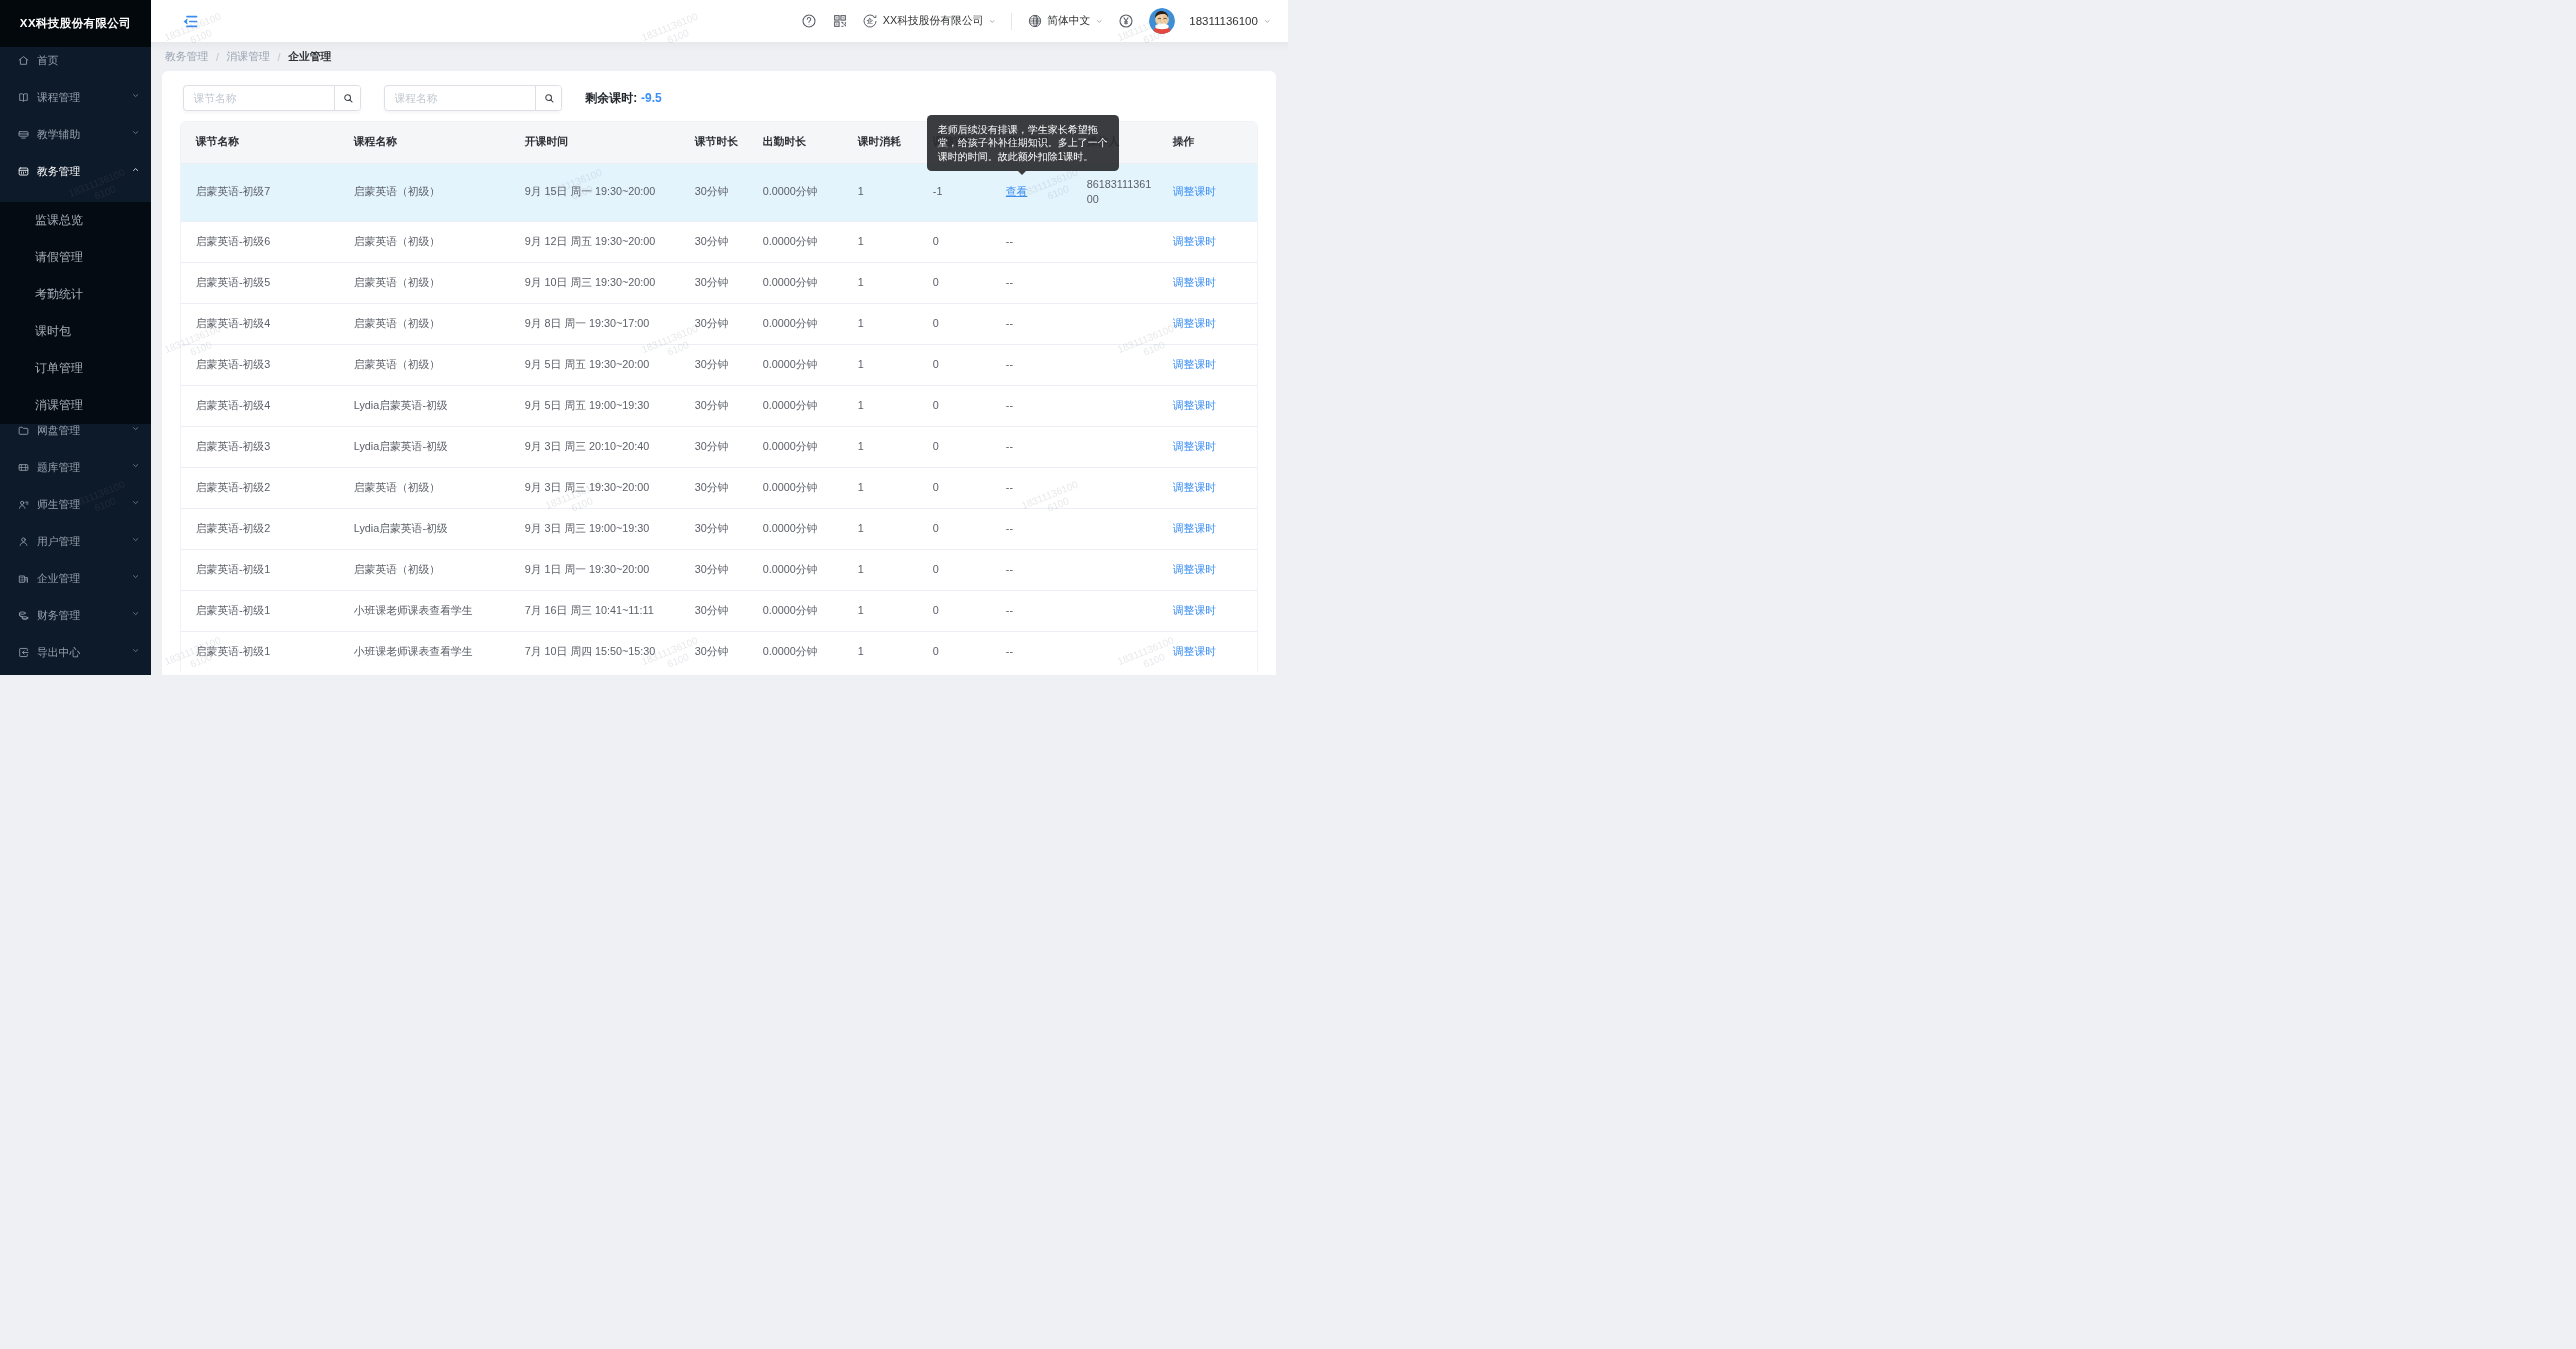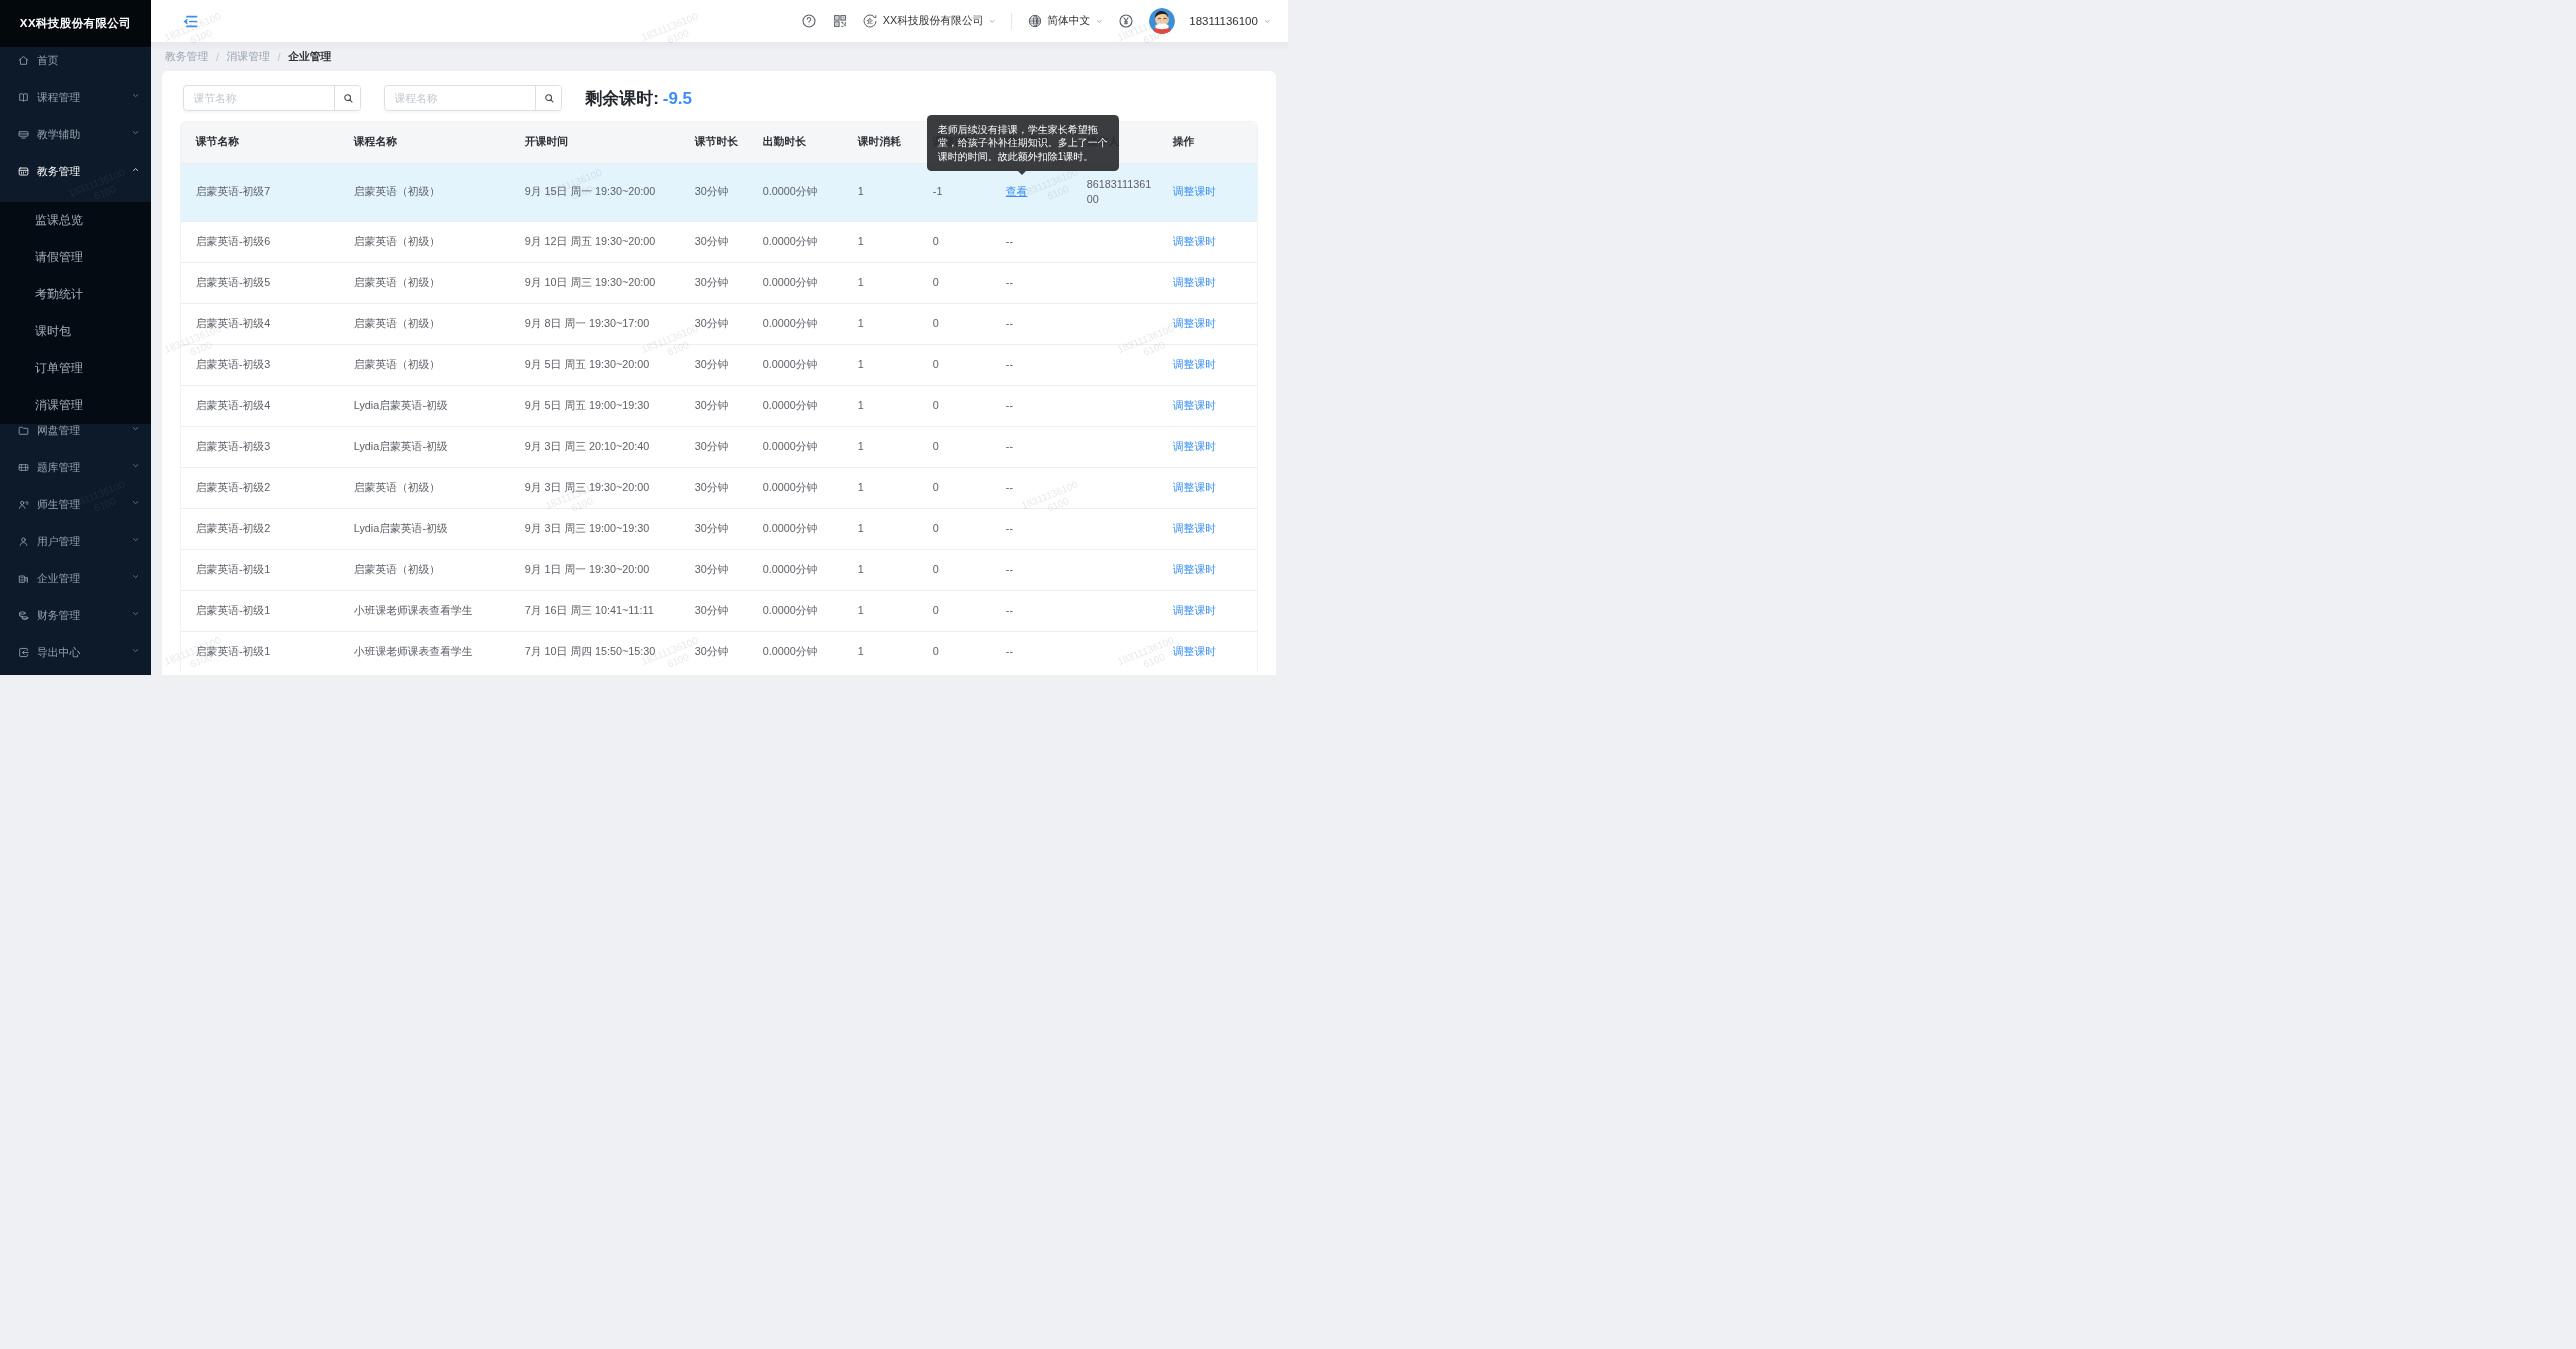--- a/index.html
+++ b/index.html
@@ -58,21 +58,21 @@
   
   .filter-row { display:flex; align-items:center; margin-bottom:10px; padding-left:3.1px; }
   .search-group {
     display:flex; width:178px; height:26px; border:0.8px solid #dcdfe6; border-radius:3.8px;
     background:#fff; box-shadow:0 1.5px 3.1px rgba(0,0,0,.04); overflow:hidden; margin-right:23px;
   }
   .search-group input { flex:1; min-width:0; border:none; outline:none; padding:0 9.2px; font-size:10.8px; color:#5a5e66; font-family:inherit; background:transparent; }
   .search-group input::placeholder { color:#bfc6cf; }
   .search-btn { width:26px; border:none; border-left:0.8px solid #dcdfe6; background:#fff; display:flex; align-items:center; justify-content:center; cursor:pointer; color:#43474e; }
   .search-btn svg { width:12.3px; height:12.3px; }
-  .remaining { font-size:17px; font-weight:700; color:#22262c; white-space:nowrap; }
+  .remaining { font-size:12px; font-weight:700; color:#22262c; white-space:nowrap; }
   .remaining .value { color:#3a8ef6; margin-left:3.8px; }
 
   
   .table-card { width:1078px; border:0.8px solid #f0f2f5; border-bottom:none; border-radius:6.1px 6.1px 0 0; overflow:hidden; }
   table { border-collapse:collapse; table-layout:fixed; width:1077px; font-size:10.8px; }
   th { height:41px; background:#f5f6f7; text-align:left; padding:0 6.1px 0 14.6px; color:#2b2f36; font-weight:700; white-space:nowrap; overflow:hidden; }
   td { height:41px; border-top:0.8px solid #ebeef5; padding:0 6.1px 0 14.6px; color:#5a5e66; line-height:15.4px; }
   tr.highlight td { background:#e4f4fd; height:58px; }
   td.num { word-break:break-all; }
   .link { color:#3a8ef6; cursor:pointer; text-decoration:none; }

